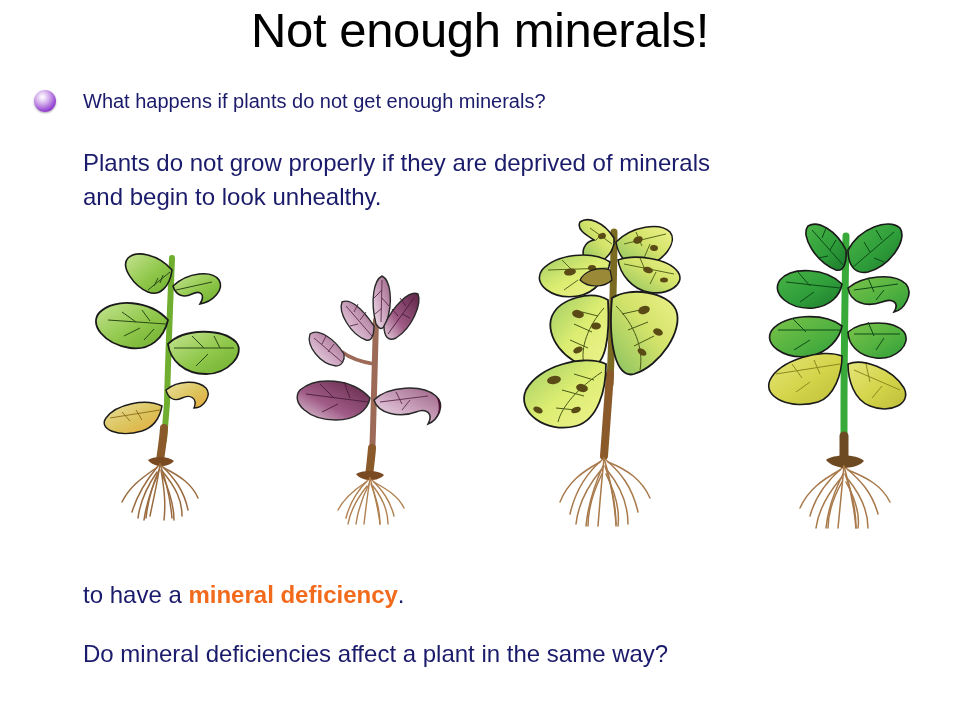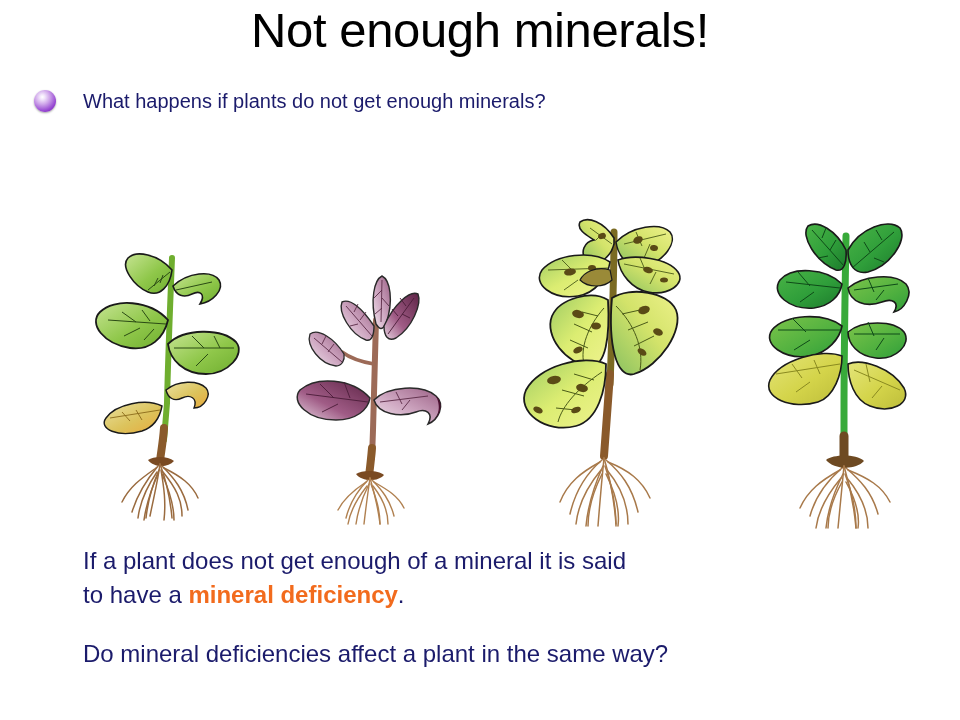--- a/index.html
+++ b/index.html
@@ -104,20 +104,24 @@
 
 <div id="slide">
 
   <div id="slide-title">Not enough minerals!</div>
 
   <div id="bullet-row">
     <span class="bullet-sphere"></span>
     <span id="bullet-text">What happens if plants do not get enough minerals?</span>
   </div>
 
+  <div id="para-top" class="body-para">
+    <div>Plants do not grow properly if they are deprived of minerals</div>
+    <div>and begin to look unhealthy.</div>
+  </div>
 
   <div id="plant-1" class="plant">
     <svg viewBox="0 0 160 300" xmlns="http://www.w3.org/2000/svg">
       <defs>
         <linearGradient id="g1leaf" x1="0" y1="0" x2="1" y2="1">
           <stop offset="0%" stop-color="#c6e492"></stop>
           <stop offset="55%" stop-color="#8fc74a"></stop>
           <stop offset="100%" stop-color="#6fae2f"></stop>
         </linearGradient>
         <linearGradient id="g1yellow" x1="0" y1="0" x2="1" y2="1">
@@ -356,21 +360,20 @@
         <path d="M91 260 C82 278 76 294 74 314"></path>
         <path d="M93 260 C100 278 104 294 104 314"></path>
         <path d="M89 264 C74 282 66 298 64 314"></path>
         <path d="M95 264 C110 282 116 298 116 314"></path>
         <path d="M90 268 C80 286 76 300 76 314"></path>
         <path d="M94 268 C104 286 108 300 106 314"></path>
       </g>
     </svg>
   </div>
 
-  <div id="para-bottom-1" class="body-para">If a plant does not get enough of a mineral it is said</div>
 
   <div id="para-bottom-2" class="body-para">
     <span>to have a </span><span class="hl-orange">mineral deficiency</span><span>.</span>
   </div>
 
   <div id="para-bottom-3" class="body-para">Do mineral deficiencies affect a plant in the same way?</div>
 
 </div>
 
 </body></html>

